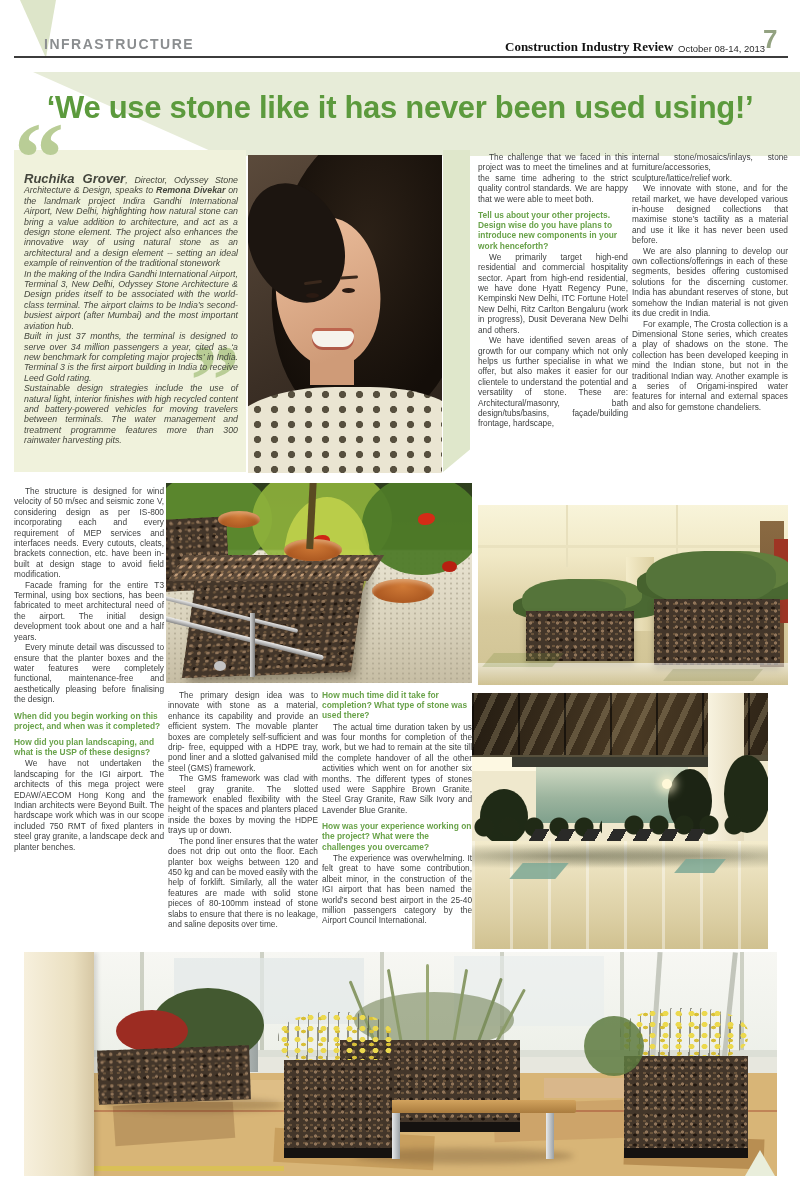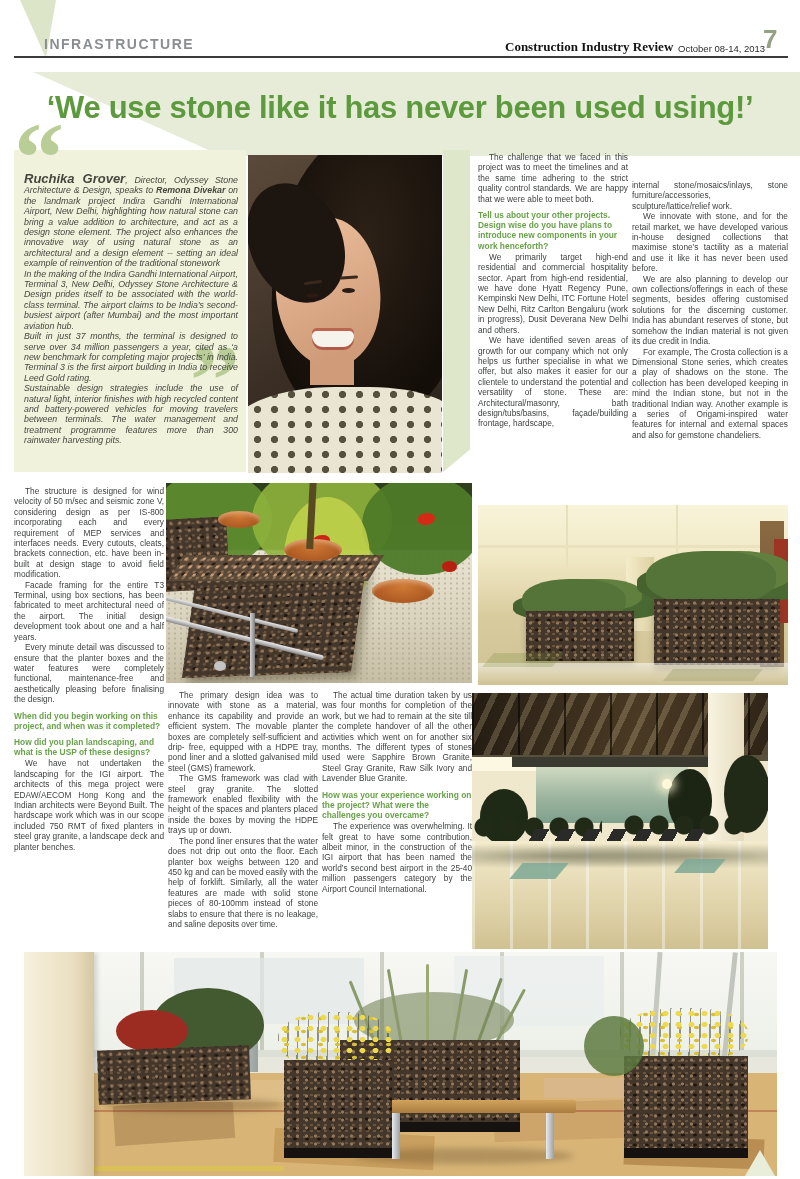--- a/index.html
+++ b/index.html
@@ -36,21 +36,21 @@
            font-size:100px;color:#b9cd96;line-height:100px;}
   .intro{left:24px;top:174px;width:214px;font-size:8.8px;line-height:10.4px;font-style:italic;
          color:#45473e;text-align:justify;}
   .intro p{margin:0;}
   .intro .lead-name{font-size:13px;font-weight:bold;}
   .intro b{font-weight:bold;font-style:italic;}
 
   
   .col{position:absolute;width:150px;font-size:8.3px;line-height:10.4px;color:#3d3f3f;text-align:justify;}
   .col p{margin:0;text-indent:11px;}
-  .col p.flush{text-indent:0;margin-top:28px;}
+  .col p.flush{text-indent:0;}
   .col h4{margin:6px 0 1px 0;font-size:8.4px;line-height:10.2px;font-weight:bold;color:#69a24a;text-align:left;}
   .col h4.first{margin-top:0;}
   #col5{width:156px;}
 
   
   .photo{position:absolute;overflow:hidden;}
   .granite{background-color:#43362a;
     background-image:radial-gradient(#91755a 1.5px,transparent 2.1px),
                      radial-gradient(#20160e 1.5px,transparent 2.1px),
                      radial-gradient(#6a543c 1.2px,transparent 1.8px);
@@ -219,20 +219,21 @@
     <div class="abs rail-post"></div>
     <div class="blob" style="left:48px;top:178px;width:12px;height:10px;background:#c4c4c4;"></div>
   </div>
 
   <div class="col" id="col2" style="left:168px;top:690px;">
     <p>The primary design idea was to innovate with stone as a material, enhance its capability and provide an efficient system. The movable planter boxes are completely self-sufficient and drip- free, equipped with a HDPE tray, pond liner and a slotted galvanised mild steel (GMS) framework.</p>
     <p>The GMS framework was clad with steel gray granite. The slotted framework enabled flexibility with the height of the spaces and planters placed inside the boxes by moving the HDPE trays up or down.</p>
     <p>The pond liner ensures that the water does not drip out onto the floor. Each planter box weighs between 120 and 450 kg and can be moved easily with the help of forklift. Similarly, all the water features are made with solid stone pieces of 80-100mm instead of stone slabs to ensure that there is no leakage, and saline deposits over time.</p>
   </div>
   <div class="col" id="col3" style="left:322px;top:690px;">
+    <h4 class="first">How much time did it take for completion? What type of stone was used there?</h4>
     <p>The actual time duration taken by us was four months for completion of the work, but we had to remain at the site till the complete handover of all the other activities which went on for another six months. The different types of stones used were Sapphire Brown Granite, Steel Gray Granite, Raw Silk Ivory and Lavender Blue Granite.</p>
     <h4>How was your experience working on the project? What were the challenges you overcame?</h4>
     <p>The experience was overwhelming. It felt great to have some contribution, albeit minor, in the construction of the IGI airport that has been named the world’s second best airport in the 25-40 million passengers category by the Airport Council International.</p>
   </div>
 
   <div class="photo" id="photo3">
     <div class="abs" style="left:88px;top:0;width:2px;height:62px;background:#e8e0bd;"></div>
     <div class="abs" style="left:198px;top:0;width:2px;height:58px;background:#e8e0bd;"></div>
     <div class="abs" style="left:0;top:40px;width:310px;height:3px;background:#eae2bf;"></div>
     <div class="abs" style="left:148px;top:52px;width:28px;height:74px;background:linear-gradient(90deg,#f4ecca,#ddd0a2);"></div>

